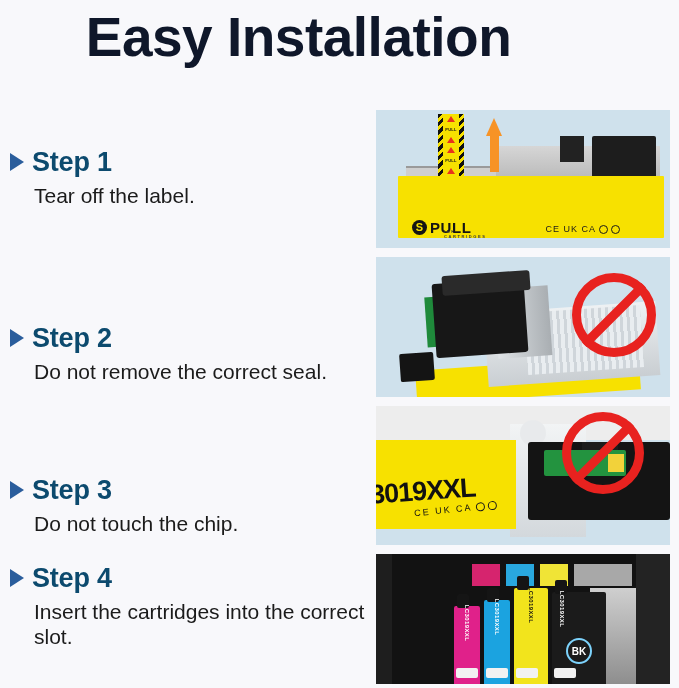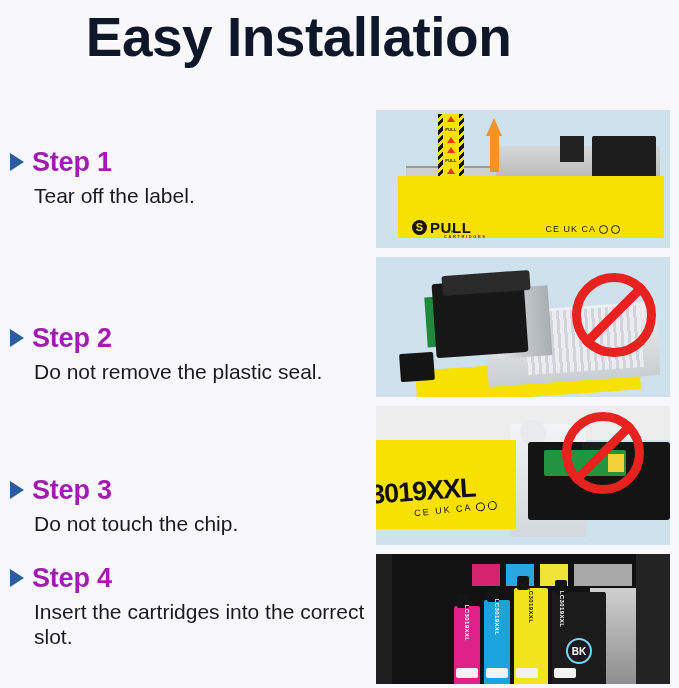--- a/index.html
+++ b/index.html
@@ -31,21 +31,21 @@
 
   .step-head{display:flex;align-items:center;gap:8px;}
   .tri{
     width:0;height:0;flex:0 0 auto;
     border-left:14px solid #2a5d9c;
     border-top:9px solid transparent;
     border-bottom:9px solid transparent;
     margin-bottom:2px;
   }
   .step-title{
-    color:#a21caf;font-size:27px;font-weight:bold;line-height:1.1;
+    color:#0c4a6e;font-size:27px;font-weight:bold;line-height:1.1;
     letter-spacing:-.2px;
   }
   .step-desc{
     margin-left:24px;margin-top:5px;
     color:#1b1b1b;font-size:21px;line-height:1.22;font-weight:400;
   }
 
   
   .shots{position:absolute;left:376px;top:110px;width:294px;}
   .shot{
@@ -189,21 +189,21 @@
         <span class="step-title">Step 1</span>
       </div>
       <div class="step-desc">Tear off the label.</div>
     </div>
 
     <div class="step step-2">
       <div class="step-head">
         <span class="tri"></span>
         <span class="step-title">Step 2</span>
       </div>
-      <div class="step-desc">Do not remove the plastic seal.</div>
+      <div class="step-desc">Do not remove the correct seal.</div>
     </div>
 
     <div class="step step-3">
       <div class="step-head">
         <span class="tri"></span>
         <span class="step-title">Step 3</span>
       </div>
       <div class="step-desc">Do not touch the chip.</div>
     </div>
 

